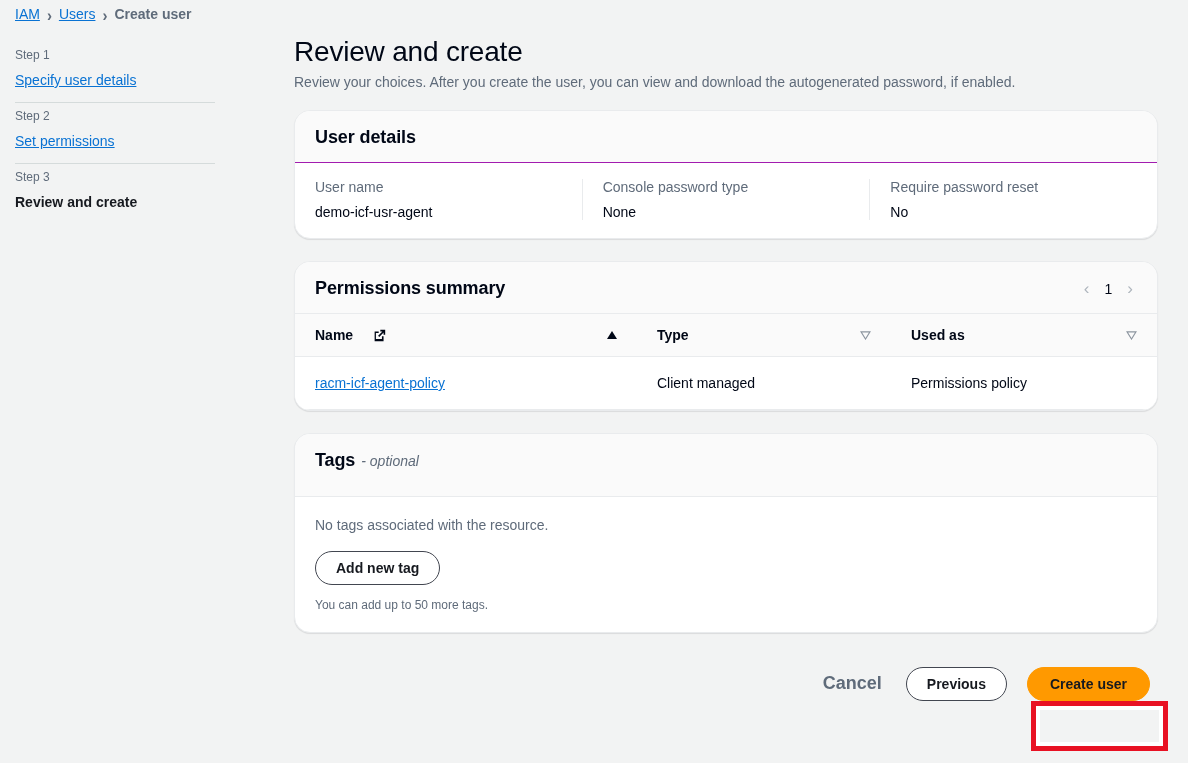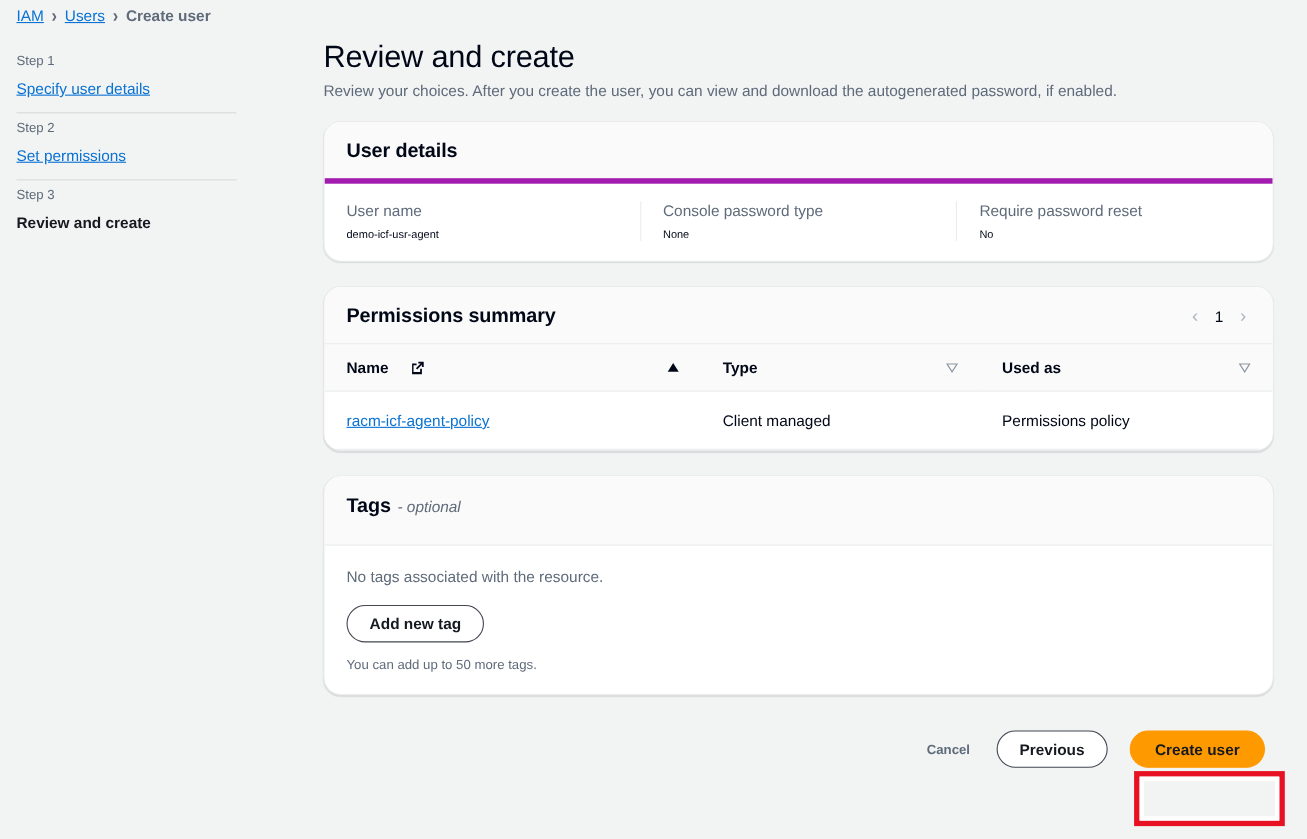--- a/index.html
+++ b/index.html
@@ -106,21 +106,21 @@
     background: #ffffff;
     border: 1px solid #e9ebed;
     border-radius: 16px;
     box-shadow: 0 1px 1px rgba(0,7,22,0.10);
     margin-bottom: 22px;
     overflow: hidden;
   }
   .card-header {
     background: #fafafa;
     padding: 16px 20px 14px 20px;
-    border-bottom: 5px solid #a21caf;
+    border-bottom: 1px solid #a21caf;
     display: flex;
     align-items: center;
     justify-content: space-between;
   }
   .card-header.no-border { border-bottom: none; }
   .card-title {
     font-size: 18px;
     font-weight: bold;
     color: #000716;
     letter-spacing: -0.1px;
@@ -135,21 +135,21 @@
     flex: 1;
     padding: 0 20px;
   }
   .detail-col + .detail-col { border-left: 1px solid #e9ebed; }
   .detail-key {
     font-size: 14px;
     color: #5f6b7a;
     margin-bottom: 9px;
   }
   .detail-val {
-    font-size: 10px;
+    font-size: 14px;
     color: #000716;
   }
 
   
   .pagination {
     display: flex;
     align-items: center;
     gap: 14px;
     padding-right: 4px;
   }
@@ -275,21 +275,21 @@
     justify-content: flex-end;
     gap: 20px;
     padding: 10px 8px 0 0;
     position: relative;
   }
   .btn-link-text {
     background: none;
     border: none;
     color: #5f6b7a;
     font-family: "Liberation Sans", sans-serif;
-    font-size: 12px;
+    font-size: 18px;
     font-weight: bold;
     cursor: pointer;
     padding: 8px 4px;
   }
   .btn-primary {
     background: #ff9900;
     border: 1px solid #ff9900;
     border-radius: 20px;
     color: #16191f;
     font-family: "Liberation Sans", sans-serif;

